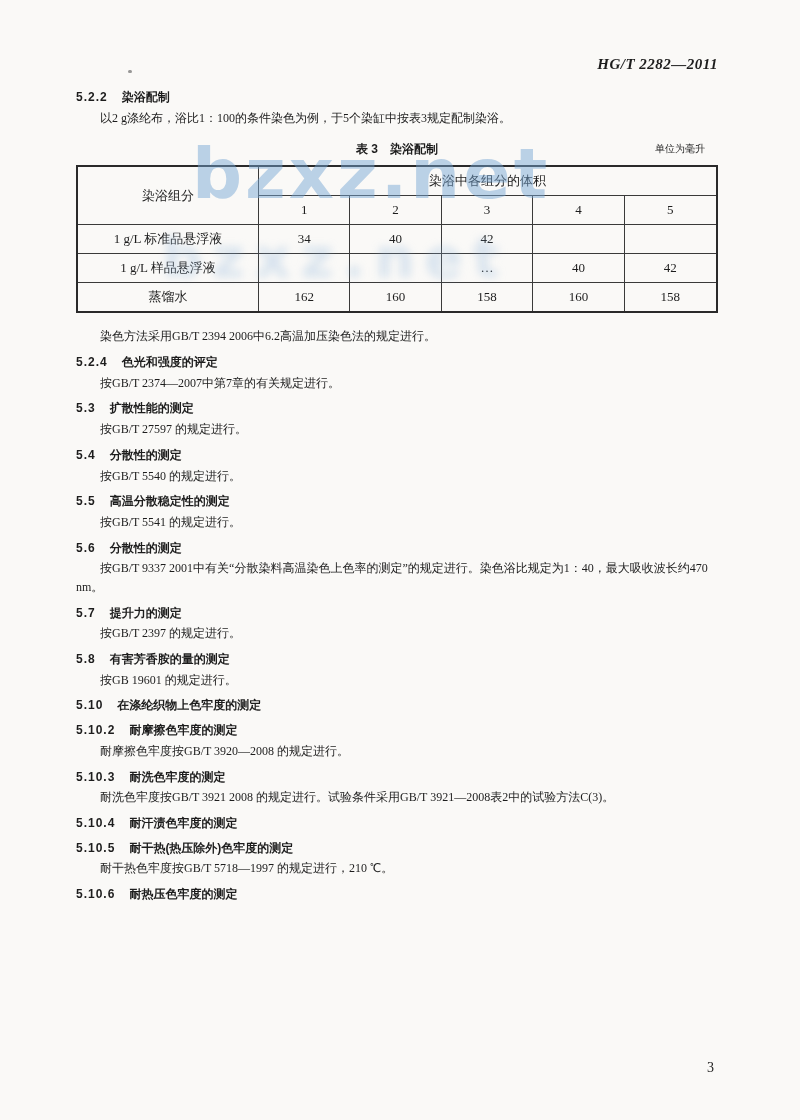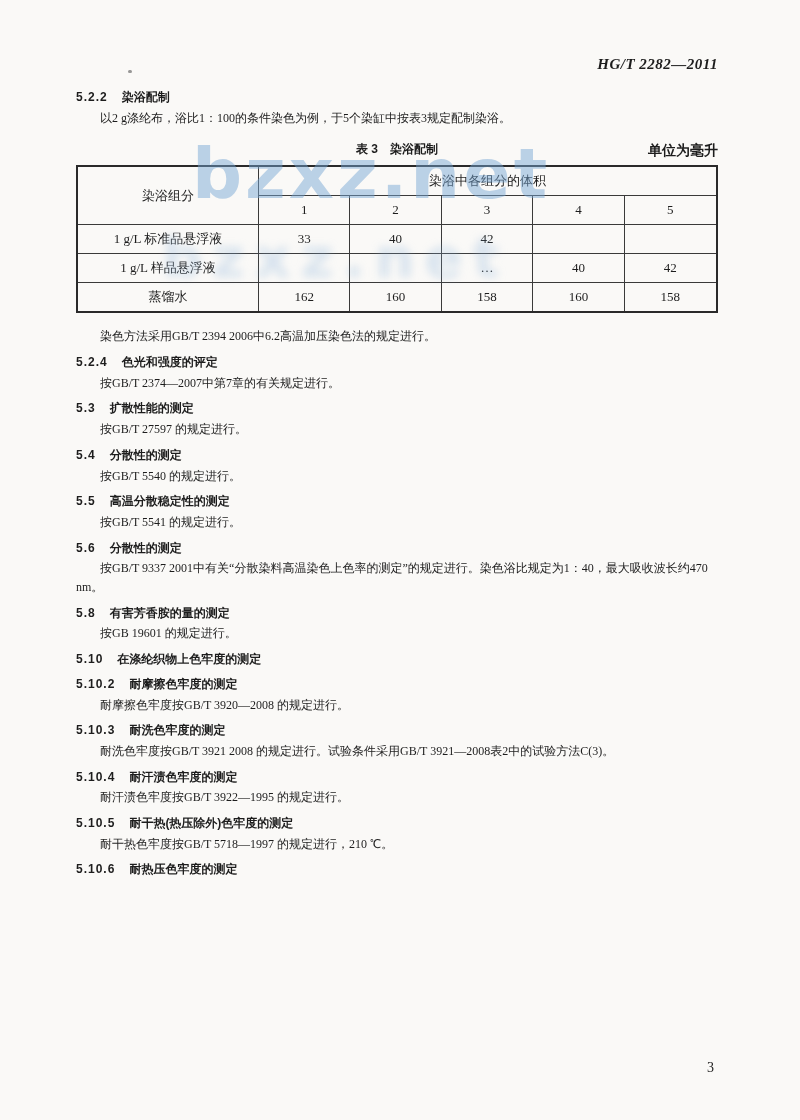--- a/index.html
+++ b/index.html
@@ -38,22 +38,22 @@
     text-indent:2em;
   }
   
   .table-block { position:relative; margin:12px 0 14px 0; }
   .table-caption-row { position:relative; text-align:center; margin-bottom:6px; height:20px; }
   .table-caption {
     font-family:"Liberation Sans", sans-serif;
     font-weight:bold; font-size:12px;
   }
   .unit-note {
-    position:absolute; right:0; top:3px;
-    font-size:14px; font-weight:bold;
+    position:absolute; right:13px; top:3px;
+    font-size:10px; font-weight:normal;
   }
   table.dye-table {
     width:100%;
     border-collapse:collapse;
     border:2px solid #2a2a2a;
     font-size:13px;
   }
   table.dye-table th, table.dye-table td {
     border:1px solid #3a3a3a;
     padding:3px 6px;
@@ -128,21 +128,21 @@
             <th class="bath-col">1</th>
             <th class="bath-col">2</th>
             <th class="bath-col">3</th>
             <th class="bath-col">4</th>
             <th class="bath-col">5</th>
           </tr>
       </thead>
       <tbody id="table-body">
           <tr>
             <td class="row-label">1 g/L 标准品悬浮液</td>
-            <td class="cell">33</td>
+            <td class="cell">34</td>
             <td class="cell">40</td>
             <td class="cell">42</td>
             <td class="cell"></td>
             <td class="cell"></td>
           </tr>
           <tr>
             <td class="row-label">1 g/L 样品悬浮液</td>
             <td class="cell"></td>
             <td class="cell"></td>
             <td class="cell">…</td>
@@ -179,37 +179,40 @@
       </div>
       <div class="section">
         <div class="sec-head"><span class="sec-num">5.5</span><span class="sec-title">高温分散稳定性的测定</span></div>
         <p class="sec-body">按GB/T 5541 的规定进行。</p>
       </div>
       <div class="section">
         <div class="sec-head"><span class="sec-num">5.6</span><span class="sec-title">分散性的测定</span></div>
         <p class="sec-body">按GB/T 9337  2001中有关“分散染料高温染色上色率的测定”的规定进行。染色浴比规定为1：40，最大吸收波长约470 nm。</p>
       </div>
       <div class="section">
+        <div class="sec-head"><span class="sec-num">5.7</span><span class="sec-title">提升力的测定</span></div>
+        <p class="sec-body">按GB/T 2397 的规定进行。</p>
+      </div>
+      <div class="section">
         <div class="sec-head"><span class="sec-num">5.8</span><span class="sec-title">有害芳香胺的量的测定</span></div>
         <p class="sec-body">按GB 19601 的规定进行。</p>
       </div>
       <div class="section">
         <div class="sec-head"><span class="sec-num">5.10</span><span class="sec-title">在涤纶织物上色牢度的测定</span></div>
       </div>
       <div class="section">
         <div class="sec-head"><span class="sec-num">5.10.2</span><span class="sec-title">耐摩擦色牢度的测定</span></div>
         <p class="sec-body">耐摩擦色牢度按GB/T 3920—2008 的规定进行。</p>
       </div>
       <div class="section">
         <div class="sec-head"><span class="sec-num">5.10.3</span><span class="sec-title">耐洗色牢度的测定</span></div>
         <p class="sec-body">耐洗色牢度按GB/T 3921  2008 的规定进行。试验条件采用GB/T 3921—2008表2中的试验方法C(3)。</p>
       </div>
       <div class="section">
         <div class="sec-head"><span class="sec-num">5.10.4</span><span class="sec-title">耐汗渍色牢度的测定</span></div>
-        <p class="sec-body">耐汗渍色牢度按GB/T 3922—1995 的规定进行。</p>
       </div>
       <div class="section">
         <div class="sec-head"><span class="sec-num">5.10.5</span><span class="sec-title">耐干热(热压除外)色牢度的测定</span></div>
         <p class="sec-body">耐干热色牢度按GB/T 5718—1997 的规定进行，210 ℃。</p>
       </div>
       <div class="section">
         <div class="sec-head"><span class="sec-num">5.10.6</span><span class="sec-title">耐热压色牢度的测定</span></div>
       </div>
     </div>
 

